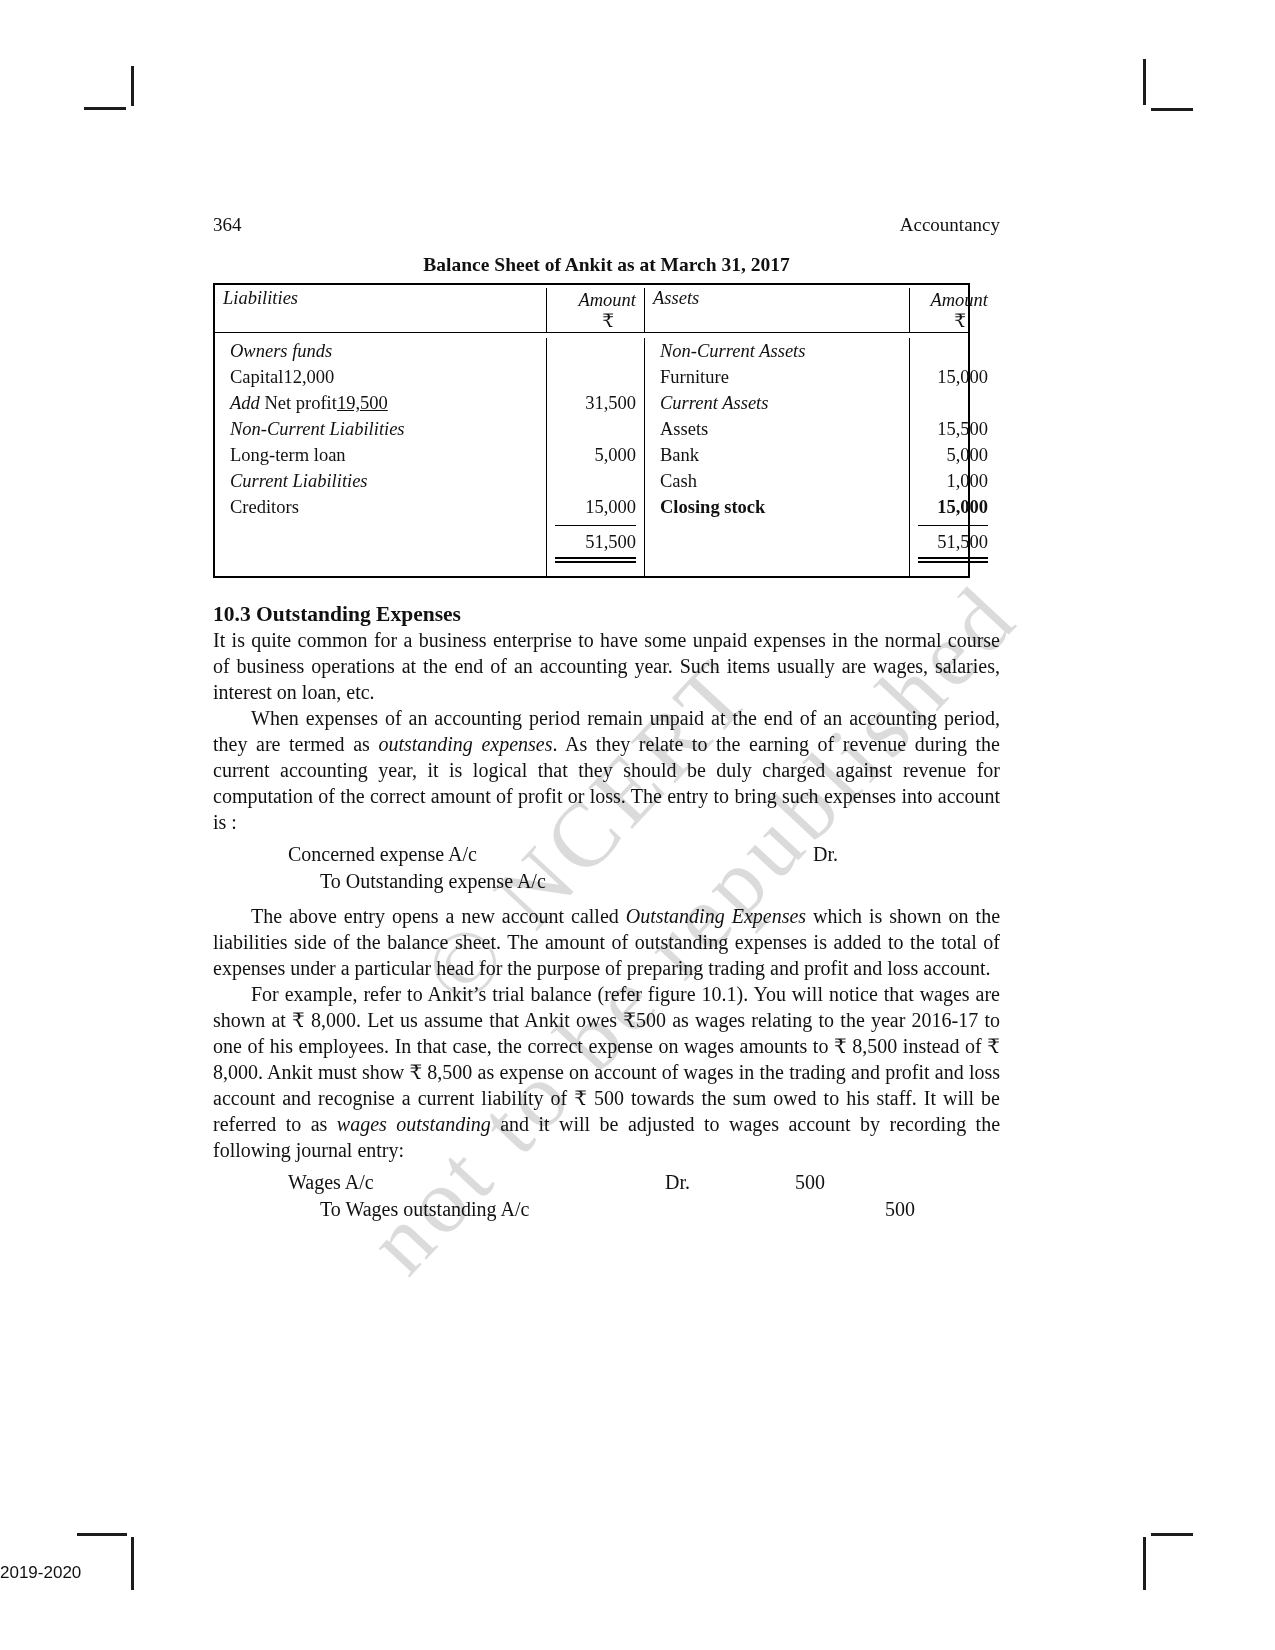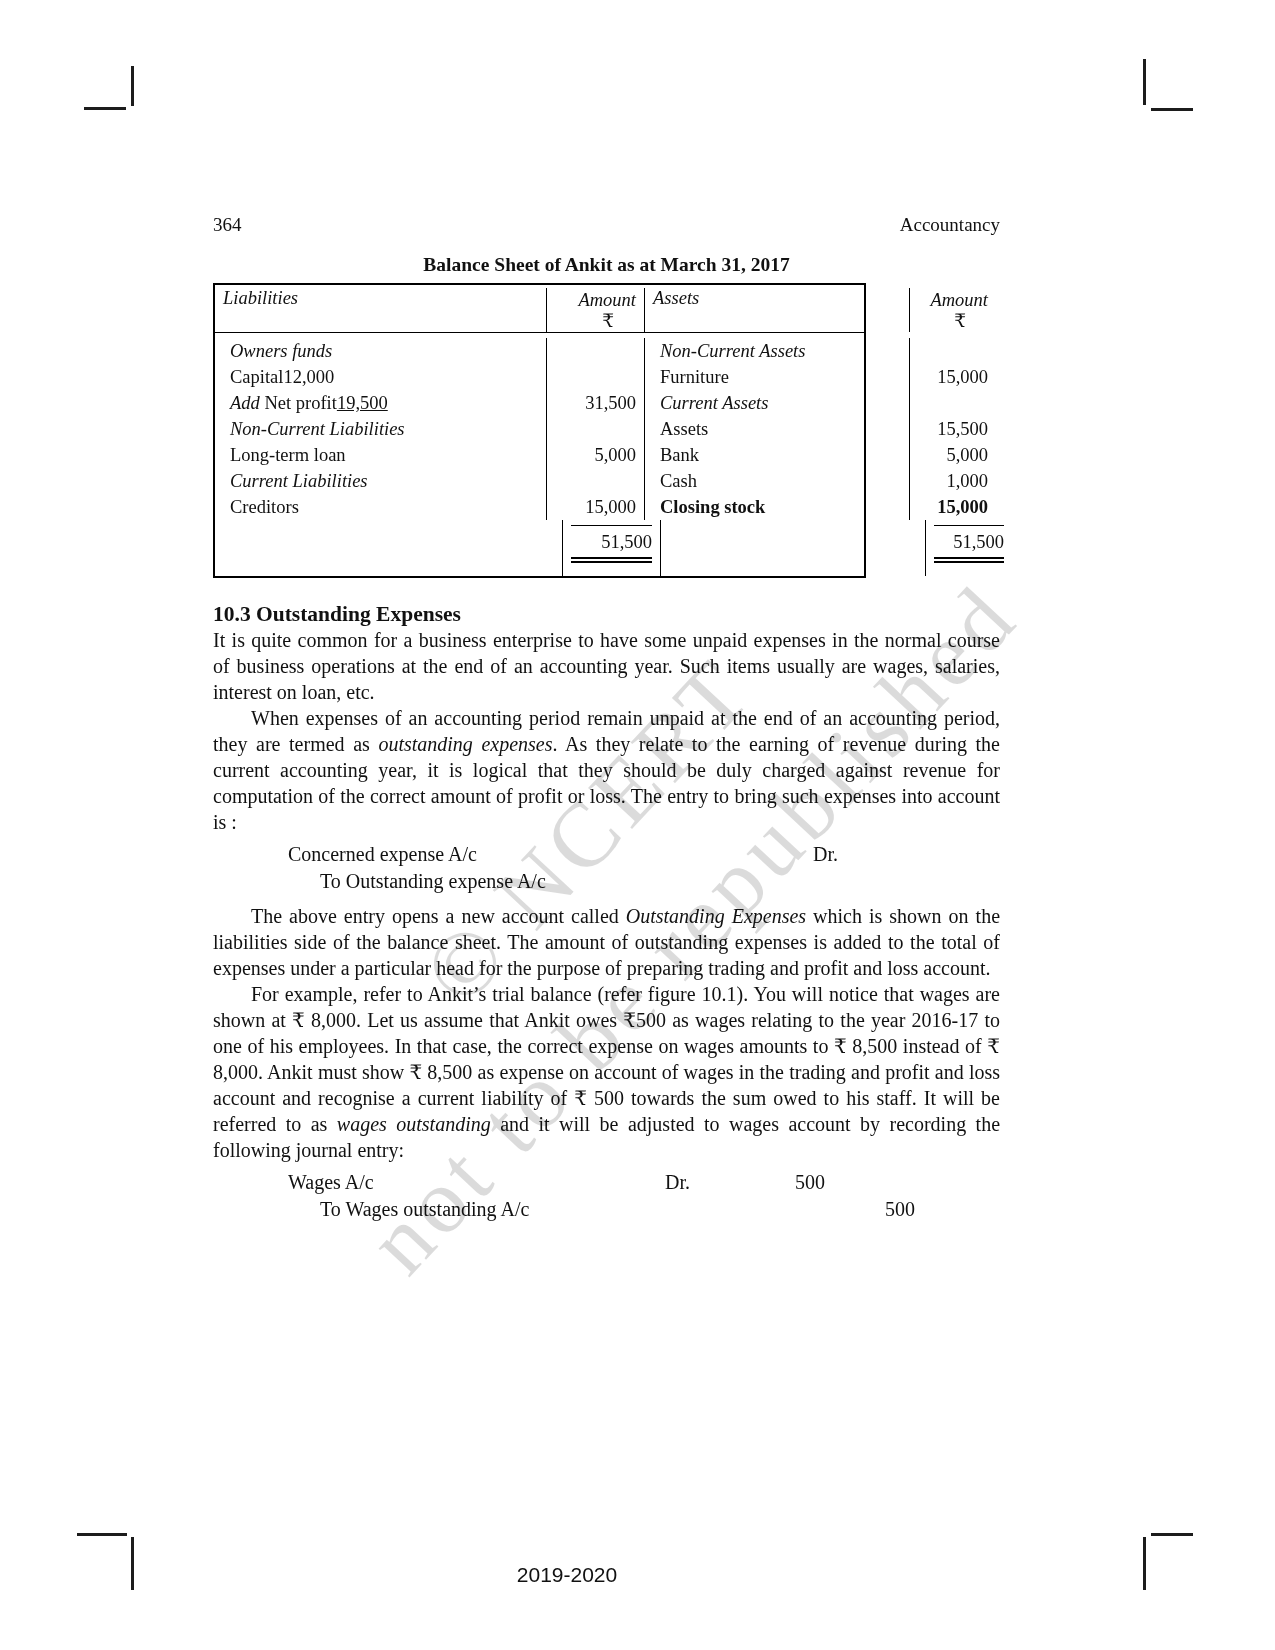--- a/index.html
+++ b/index.html
@@ -26,54 +26,54 @@
   }
   
   .content {
     position:absolute; left:213px; top:0; width:787px; z-index:1;
   }
   .pagehead { margin-top:214px; display:flex; justify-content:space-between;
     font-size:19px; }
   .intro { margin-top:22px; font-size:20px; line-height:26px; text-align:justify; }
   .bs-title { margin-top:18px; text-align:center; font-weight:bold; font-size:19.5px; }
   
-  .bstable { margin-top:7px; border:2px solid #000; width:653px; font-size:18.5px; }
+  .bstable { margin-top:7px; border:2px solid #000; width:757px; font-size:18.5px; }
   .bsrow { display:grid; grid-template-columns:332px 98px 265px 86px; }
   .c { padding:0 8px; }
   .c1,.c2,.c3 { border-right:1.6px solid #000; }
   .bshead { border-bottom:1.6px solid #000; min-height:46px; padding-top:3px; }
   .bshead .c { font-style:italic; }
   .bshead .amt-h { text-align:right; line-height:21px; padding-top:2px; }
   .bshead .cur { padding-right:22px; font-style:normal; }
   #bsbody { padding-top:5px; }
   .bsbodyrow { line-height:26px; }
   .lblcell { display:flex; justify-content:flex-start; padding-left:15px; }
   .amt { text-align:right; }
   .innamt.u { text-decoration:underline; }
   .b { font-weight:bold; }
-  .bstotal { height:56px;margin-left:16px; }
+  .bstotal { height:56px; }
   .tot { margin-top:5px; border-top:1.8px solid #000; border-bottom:6px double #000;
     padding:4px 0 3px; text-align:right; line-height:24px; }
   .bstotal .c { padding:0 8px; }
   
   .section-heading { margin-top:24px; font-weight:bold; font-size:21.5px; }
   .para { margin-top:0; font-size:20px; line-height:26px; text-align:justify; }
   .para.indent { margin-top:0; text-indent:38px; }
   .journal { margin:6px 0 8px; font-size:20px; line-height:27px; }
   .jrow { display:flex; }
   .jrow .ind1 { width:75px; flex:none; }
   .jrow .ind2 { width:107px; flex:none; }
   .j1-label { width:525px; flex:none; }
   .j2-label { width:377px; flex:none; }
   .j2-dr { width:130px; flex:none; }
   .j2c-label { width:565px; flex:none; }
   
   .footer {
     position:absolute; left:0; top:1563px; width:1134px;
-    text-align:center; font-size:21px;
+    font-size:17px;
     font-family:"Liberation Sans","DejaVu Sans",sans-serif; z-index:1;
   }
 </style>
 </head>
 <body>
 
 <div class="page">
 
   <div class="crop" style="left:131px;top:66px;width:2.5px;height:40px;"></div>
   <div class="crop" style="left:84px;top:107px;width:42px;height:2.5px;"></div>

